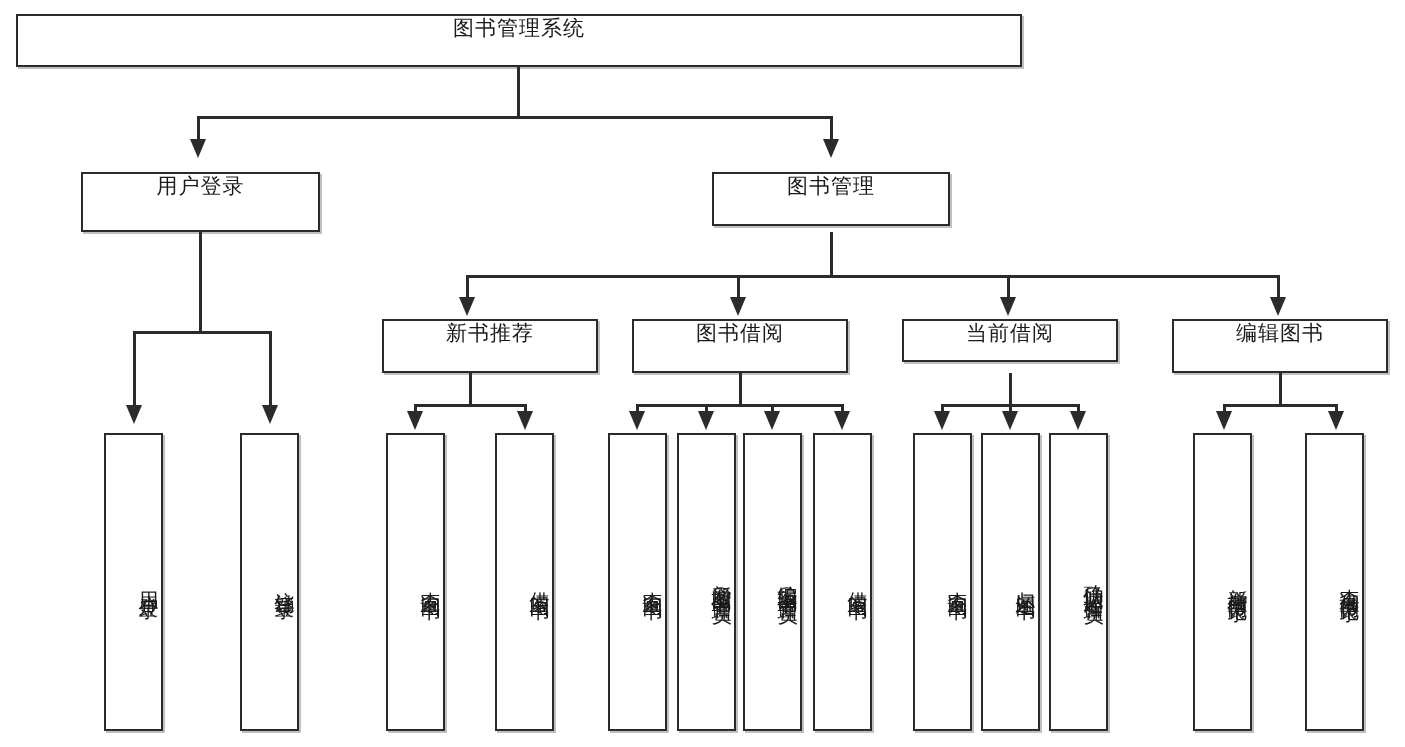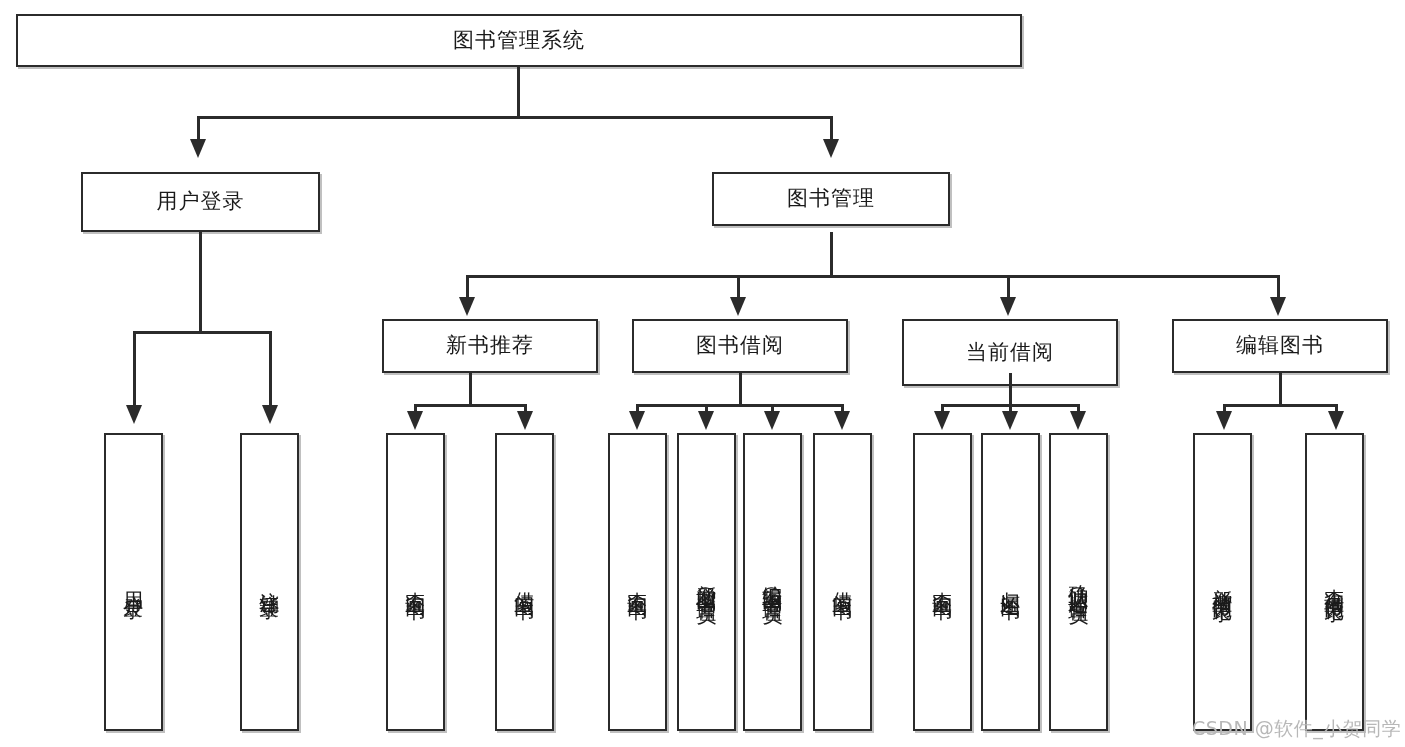--- a/index.html
+++ b/index.html
@@ -17,21 +17,20 @@
     background: #ffffff;
     overflow: hidden;
   }
   .node {
     position: absolute;
     box-sizing: border-box;
     background: #ffffff;
     border: 2px solid #2b2b2b;
     box-shadow: 2px 2px 0 rgba(140,140,140,0.55);
     display: flex;
-    align-items: center;
     justify-content: center;
     color: #1a1a1a;
   }
   .node.horiz {
     font-size: 21px;
     letter-spacing: 1px;
     line-height: 1.2;
   }
   .node.vert {
     writing-mode: vertical-rl;
@@ -113,21 +112,21 @@
   <div class="arrow" style="left:1000px; top:297px;"></div>
   <div class="edge v" style="left:1277px; top:275px; width:3px; height:24px;"></div>
   <div class="arrow" style="left:1270px; top:297px;"></div>
 
   <div class="node horiz" style="left:362px; top:319px; width:216px; height:54px;margin-left:20px;">
     <span>新书推荐</span>
   </div>
   <div class="node horiz" style="left:632px; top:319px; width:216px; height:54px;">
     <span>图书借阅</span>
   </div>
-  <div class="node horiz" style="left:902px; top:319px; width:216px; height:67px;">
+  <div class="node horiz" style="left:902px; top:319px; width:216px; height:43px;">
     <span>当前借阅</span>
   </div>
   <div class="node horiz" style="left:1172px; top:319px; width:216px; height:54px;">
     <span>编辑图书</span>
   </div>
 
   <div class="edge v" style="left:469px; top:373px; width:3px; height:33px;"></div>
   <div class="edge h" style="left:414px; top:404px; width:113px; height:3px;"></div>
   <div class="edge v" style="left:414px; top:404px; width:3px; height:10px;"></div>
   <div class="arrow" style="left:407px; top:411px;"></div>
@@ -198,15 +197,14 @@
     <span>确认归还（管理员）</span>
   </div>
 
   <div class="node vert" style="left:1193px; top:433px; width:59px; height:298px;">
     <span>新增借阅记录</span>
   </div>
   <div class="node vert" style="left:1305px; top:433px; width:59px; height:298px;">
     <span>查询借阅记录</span>
   </div>
 
-  <div id="watermark" style="left:1192px; top:716px;">CSDN @软件_小贺同学</div>
 
 </div>
 
 </body></html>

